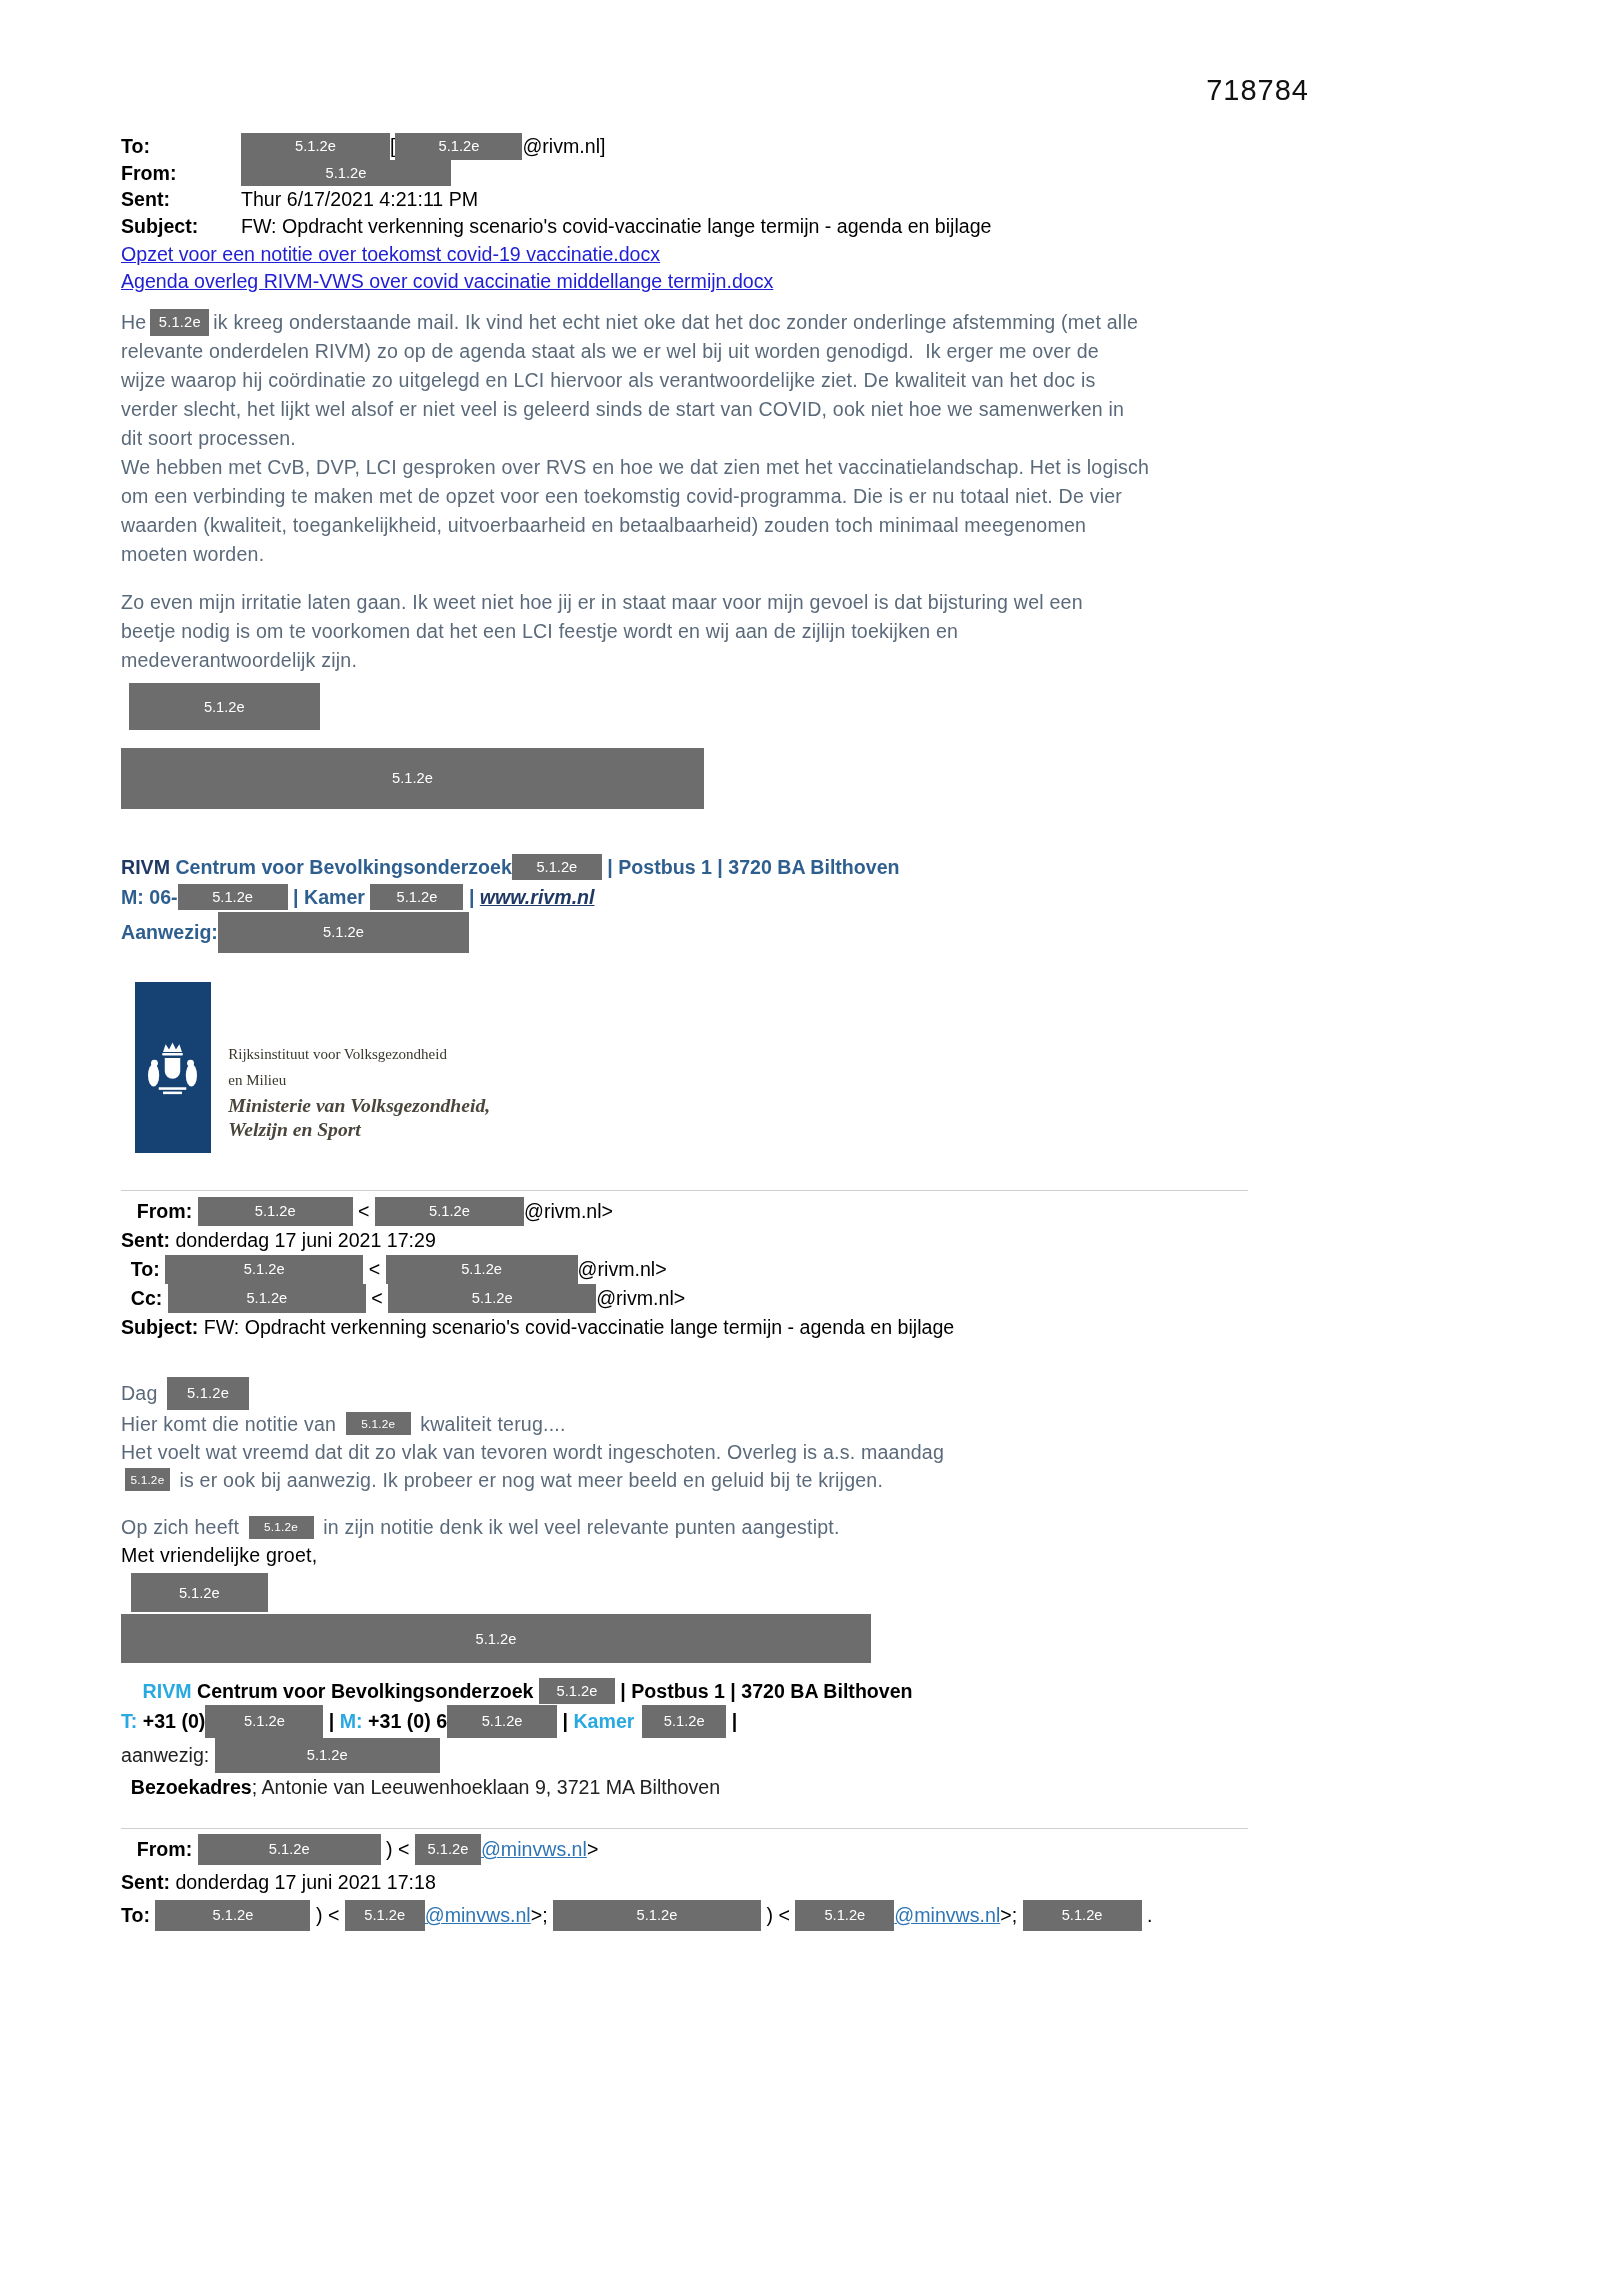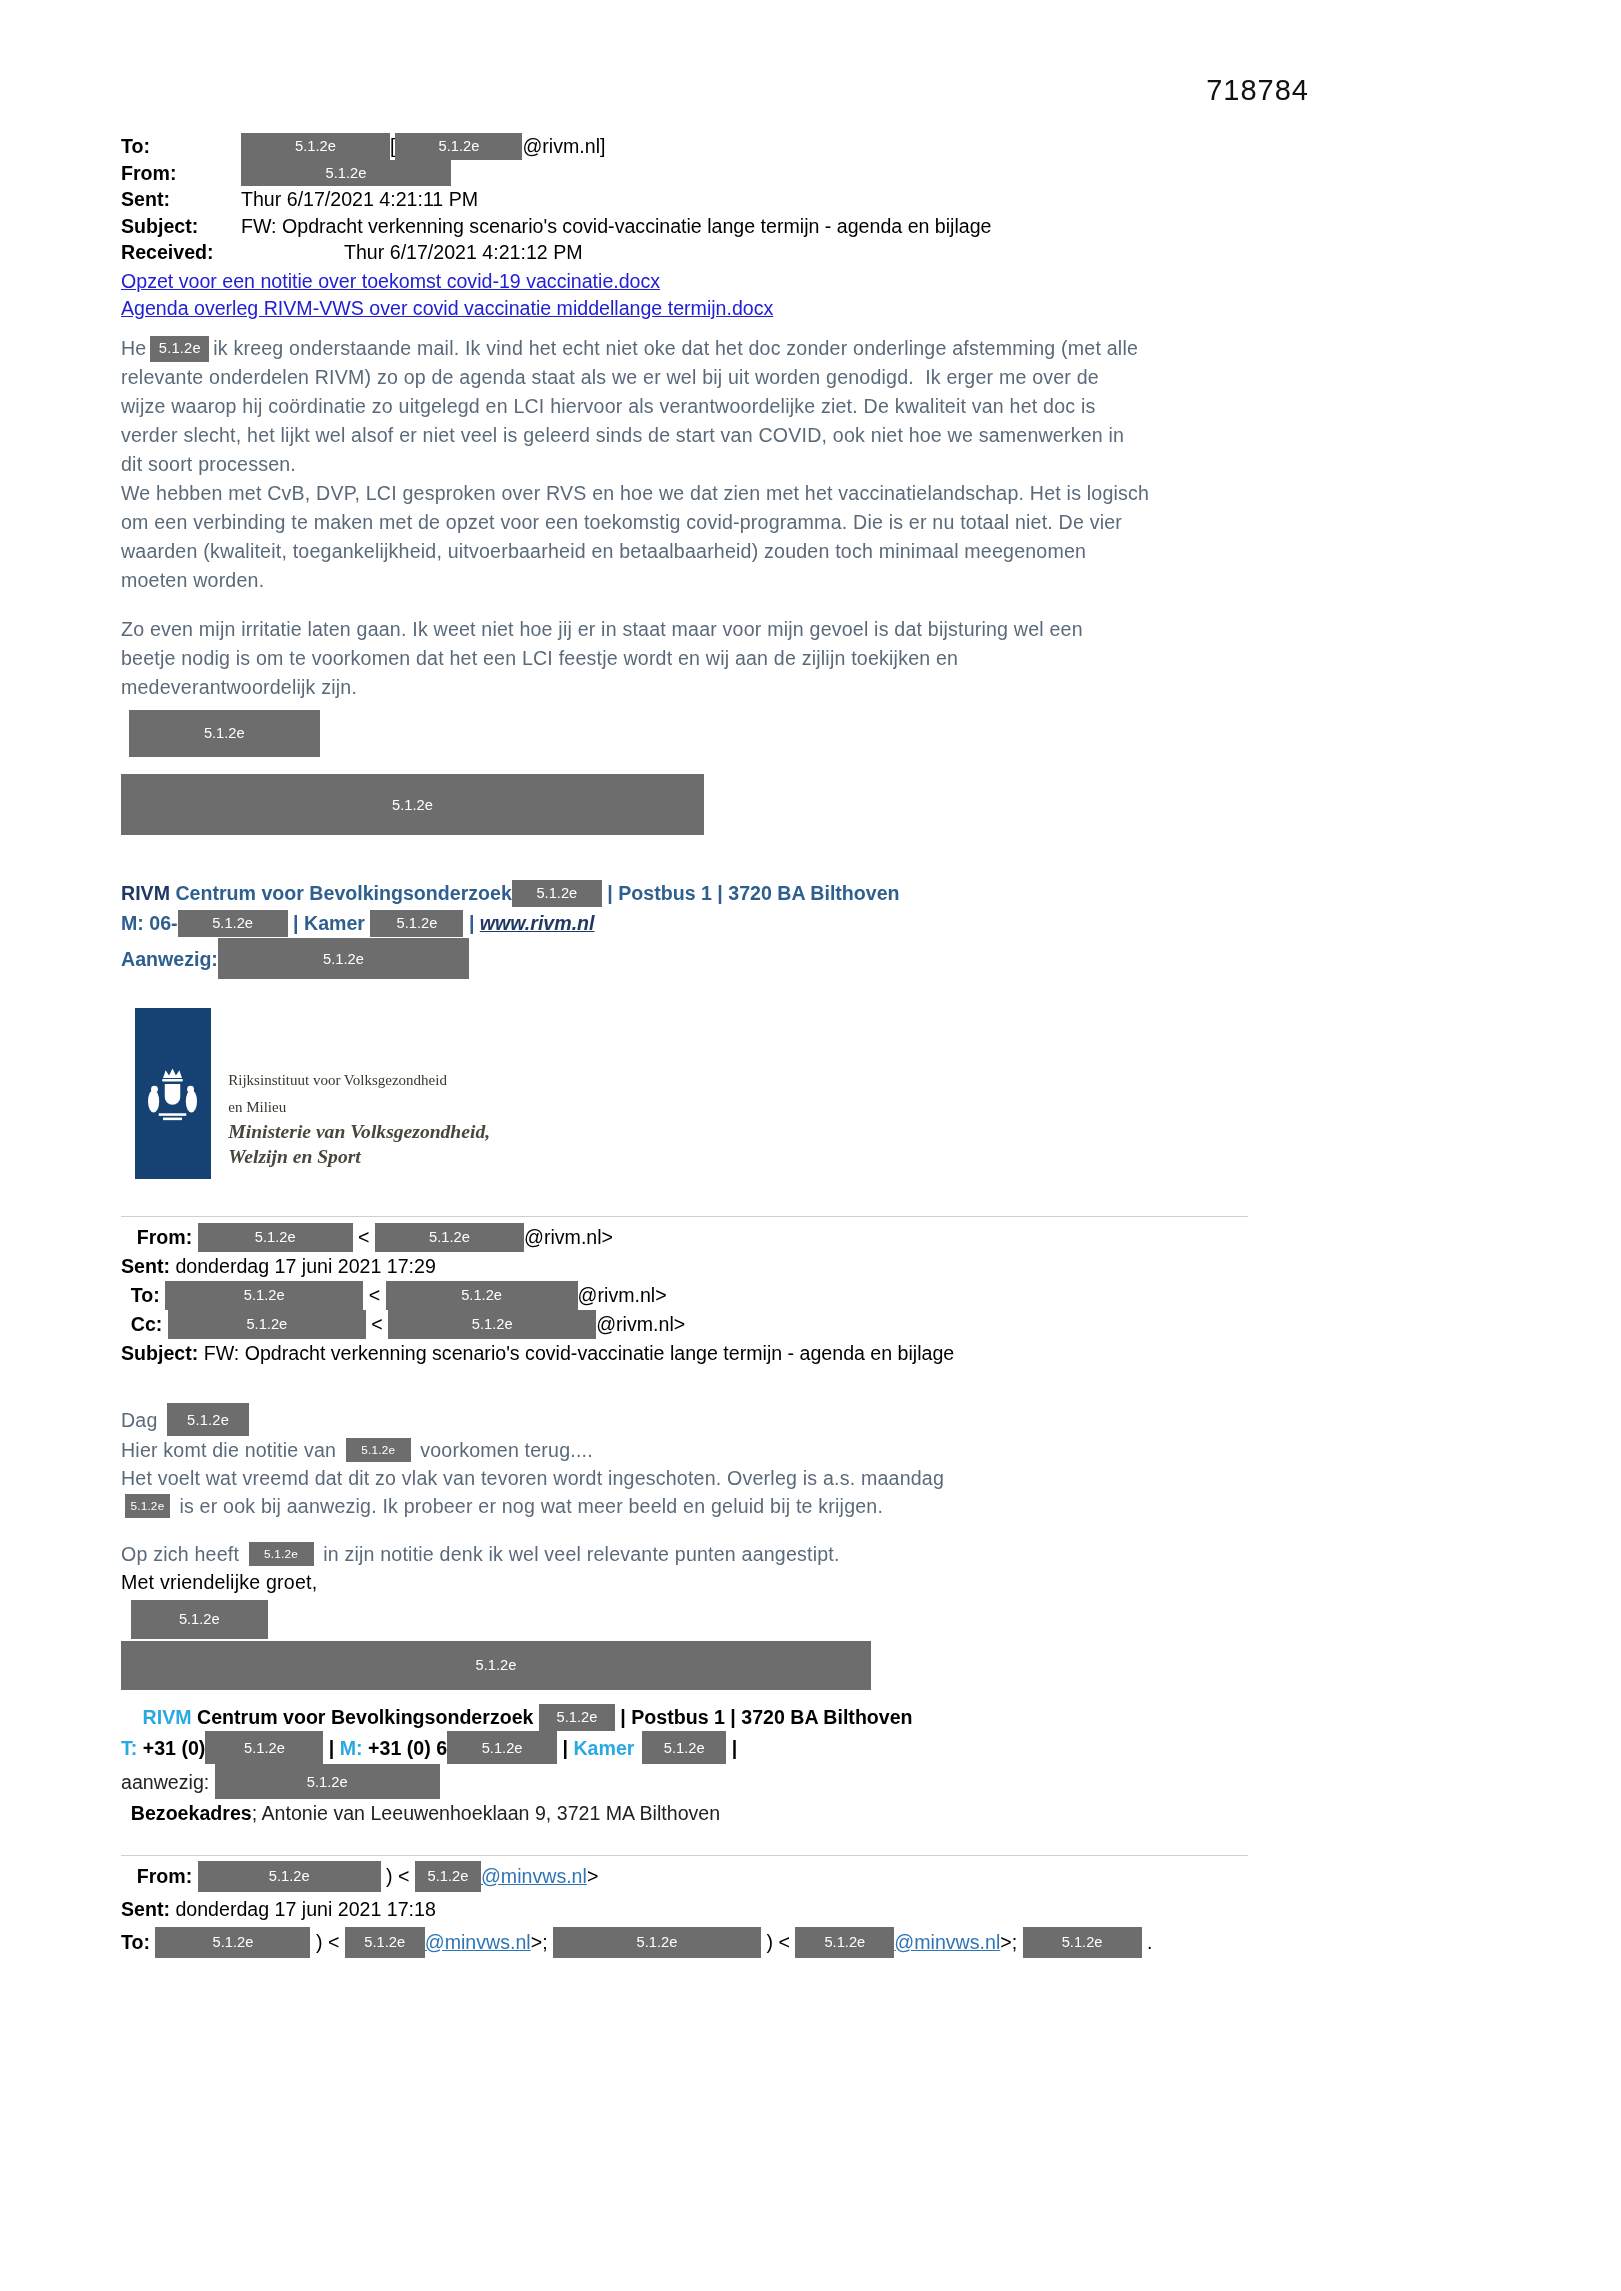--- a/index.html
+++ b/index.html
@@ -87,24 +87,20 @@
         <span class="hlabel">From:</span>
         <span class="hval"><span class="chip" style="width: 210px;">5.1.2e</span></span>
       </div>
       <div class="hrow">
         <span class="hlabel">Sent:</span>
         <span class="hval"><span>Thur 6/17/2021 4:21:11 PM</span></span>
       </div>
       <div class="hrow">
         <span class="hlabel">Subject:</span>
         <span class="hval"><span>FW: Opdracht verkenning scenario's covid-vaccinatie lange termijn - agenda en bijlage</span></span>
-      </div>
-      <div class="hrow">
-        <span class="hlabel">Received:</span>
-        <span class="hval"><span style="display: inline-block; width: 103px;"></span><span>Thur 6/17/2021 4:21:12 PM</span></span>
       </div>
     </div>
 
     <div class="attachlist">
       <a class="attach">Opzet voor een notitie over toekomst covid-19 vaccinatie.docx</a>
       <a class="attach">Agenda overleg RIVM-VWS over covid vaccinatie middellange termijn.docx</a>
     </div>
 
     <div class="mailbody">
         <div class="tline"><span>He</span><span class="chip" style="width: 59px;">5.1.2e</span><span>ik kreeg onderstaande mail. Ik vind het echt niet oke dat het doc zonder onderlinge afstemming (met alle</span></div>
@@ -175,21 +171,21 @@
         <span class="hval"><span class="chip" style="width: 198px;">5.1.2e</span><span> &lt; </span><span class="chip" style="width: 208px;">5.1.2e</span><span>@rivm.nl&gt;</span></span>
       </div>
       <div class="hrow2">
         <span class="hl">Subject:</span>
         <span class="hval"><span> FW: Opdracht verkenning scenario's covid-vaccinatie lange termijn - agenda en bijlage</span></span>
       </div>
     </div>
 
     <div class="mailbody2">
         <div class="tline"><span>Dag </span><span class="chip" style="width: 82px; height: 33px;">5.1.2e</span></div>
-        <div class="tline"><span>Hier komt die notitie van </span><span class="chip sm" style="width: 65px;">5.1.2e</span><span> voorkomen terug....</span></div>
+        <div class="tline"><span>Hier komt die notitie van </span><span class="chip sm" style="width: 65px;">5.1.2e</span><span> kwaliteit terug....</span></div>
         <div class="tline"><span>Het voelt wat vreemd dat dit zo vlak van tevoren wordt ingeschoten. Overleg is a.s. maandag</span></div>
         <div class="tline"><span class="chip sm" style="width: 45px;">5.1.2e</span><span> is er ook bij aanwezig. Ik probeer er nog wat meer beeld en geluid bij te krijgen.</span></div>
         <div class="blank20"></div>
         <div class="tline"><span>Op zich heeft </span><span class="chip sm" style="width: 65px;">5.1.2e</span><span> in zijn notitie denk ik wel veel relevante punten aangestipt.</span></div>
         <div class="tline"><span class="blk">Met vriendelijke groet,</span></div>
       </div>
 
     <div class="blocks">
         <div class="blkchip" style="width: 137px; height: 39px; margin-left: 9.8px; margin-top: 3.9px;">5.1.2e</div>
         <div class="blkchip" style="width: 750px; height: 49px; margin-left: 0px; margin-top: 2px;">5.1.2e</div>

